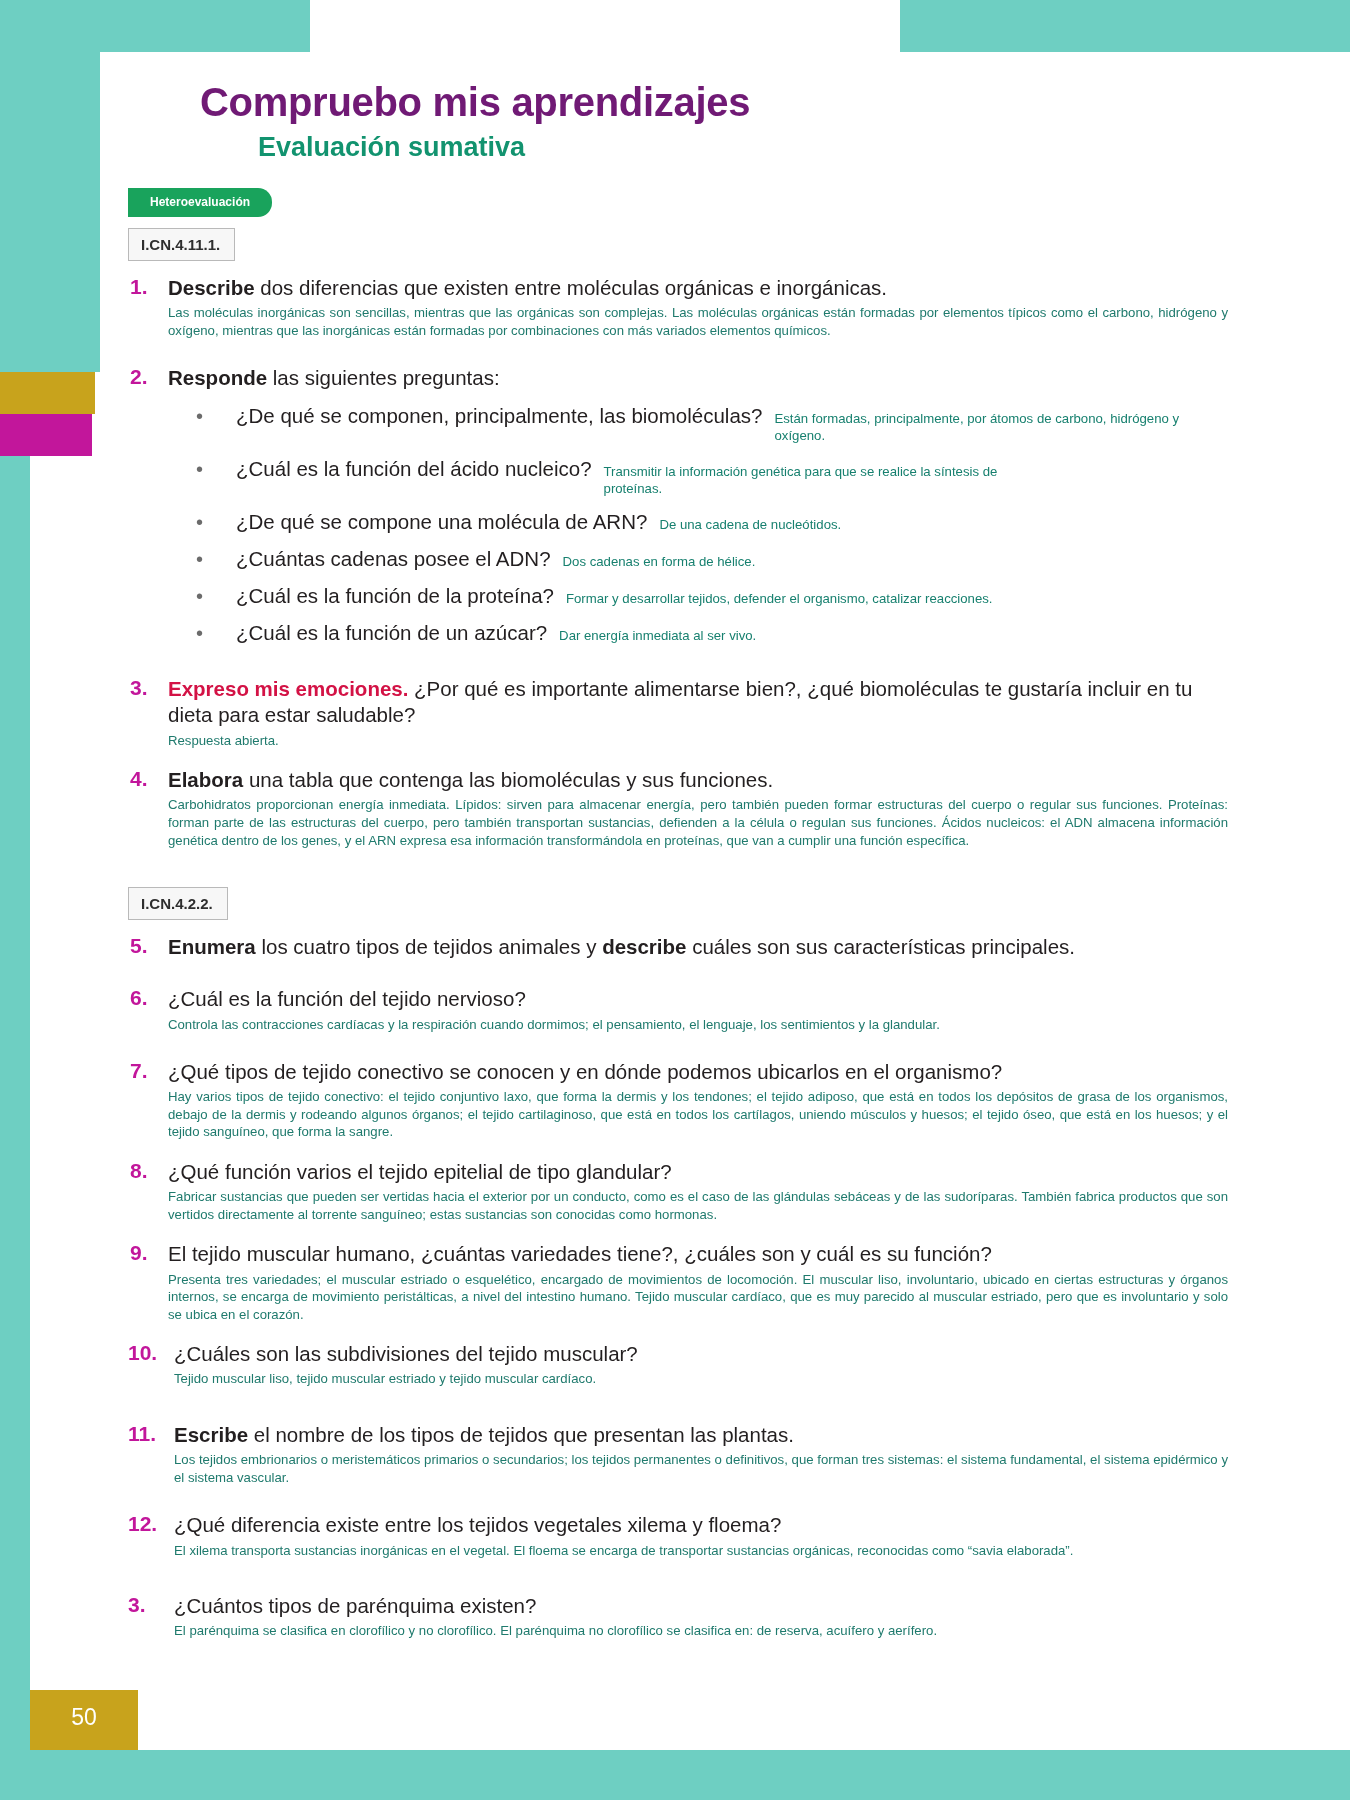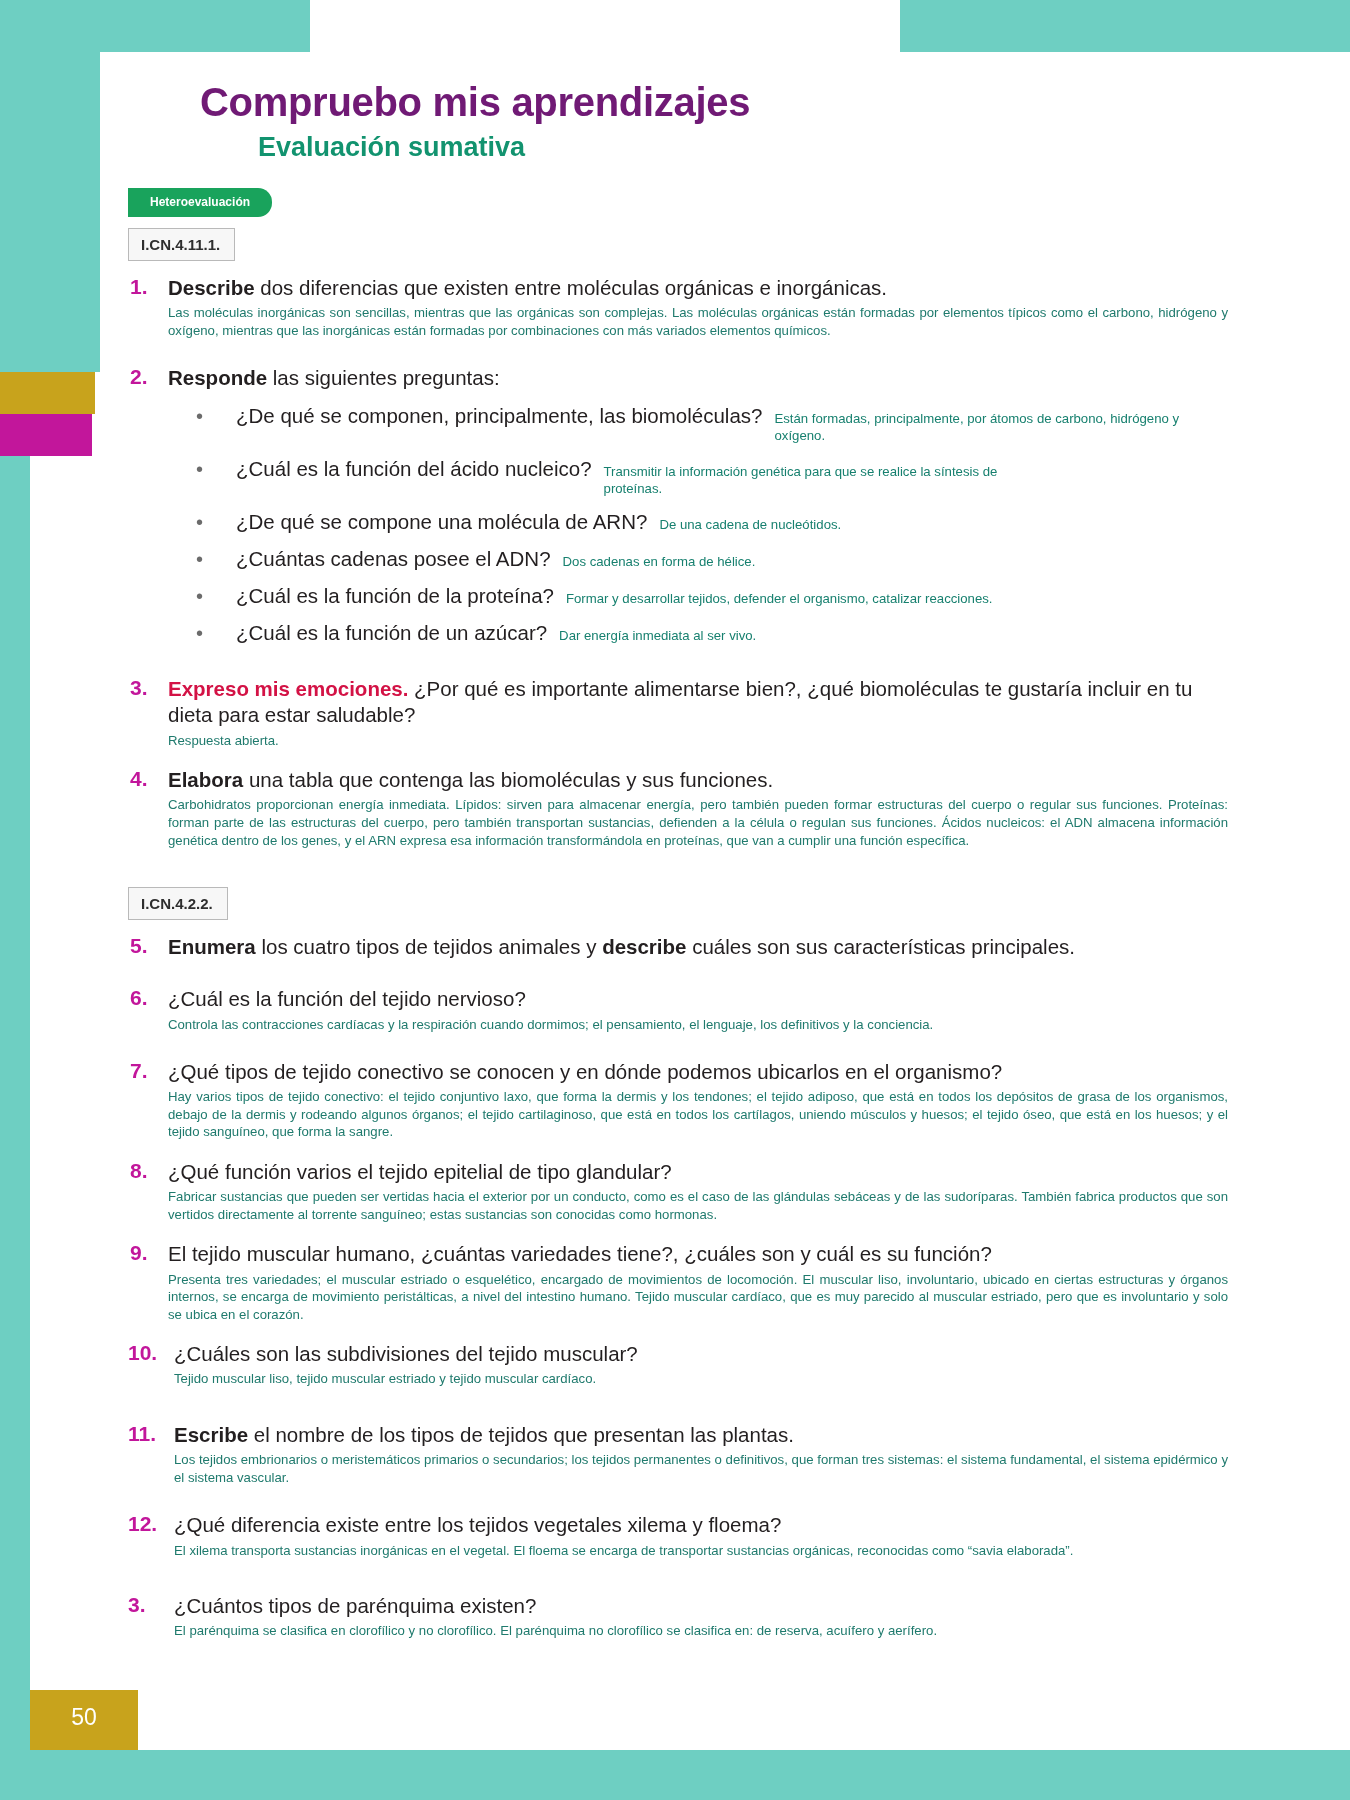--- a/index.html
+++ b/index.html
@@ -303,21 +303,21 @@
     </div>
   </div>
 
   <div class="spacer-md"></div>
 
   
   <div class="q">
     <div class="q-num">6.</div>
     <div class="q-body">
       <div class="q-text"><span>¿Cuál es la función del tejido nervioso?</span></div>
-      <div class="ans">Controla las contracciones cardíacas y la respiración cuando dormimos; el pensamiento, el lenguaje, los definitivos y la conciencia.</div>
+      <div class="ans">Controla las contracciones cardíacas y la respiración cuando dormimos; el pensamiento, el lenguaje, los sentimientos y la glandular.</div>
     </div>
   </div>
 
   <div class="spacer-md"></div>
 
   
   <div class="q">
     <div class="q-num">7.</div>
     <div class="q-body">
       <div class="q-text"><span>¿Qué tipos de tejido conectivo se conocen y en dónde podemos ubicarlos en el organismo?</span></div>

